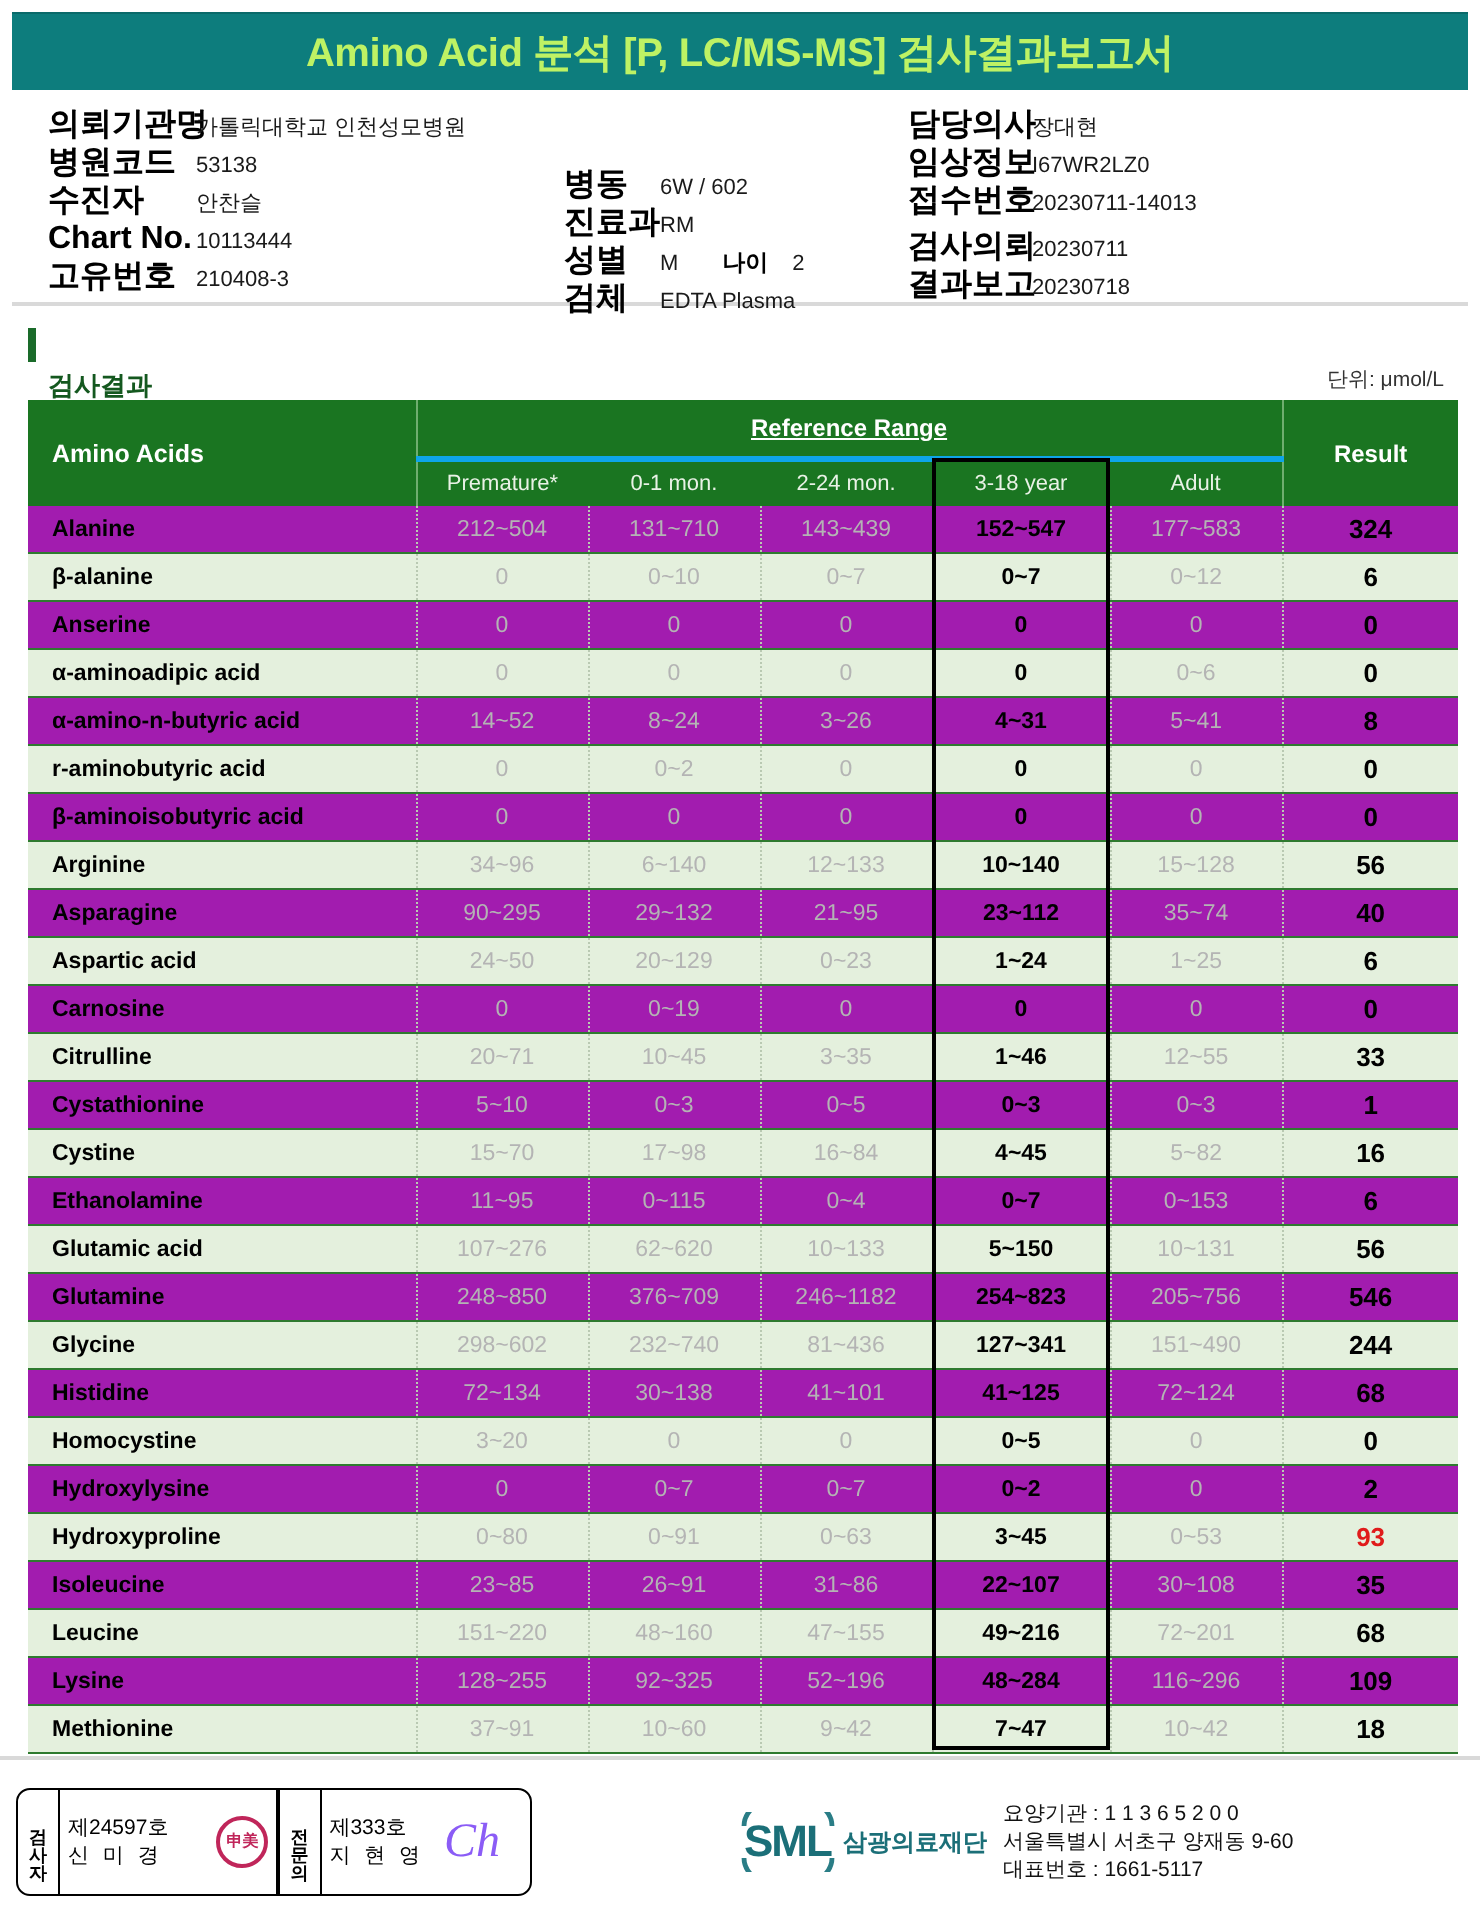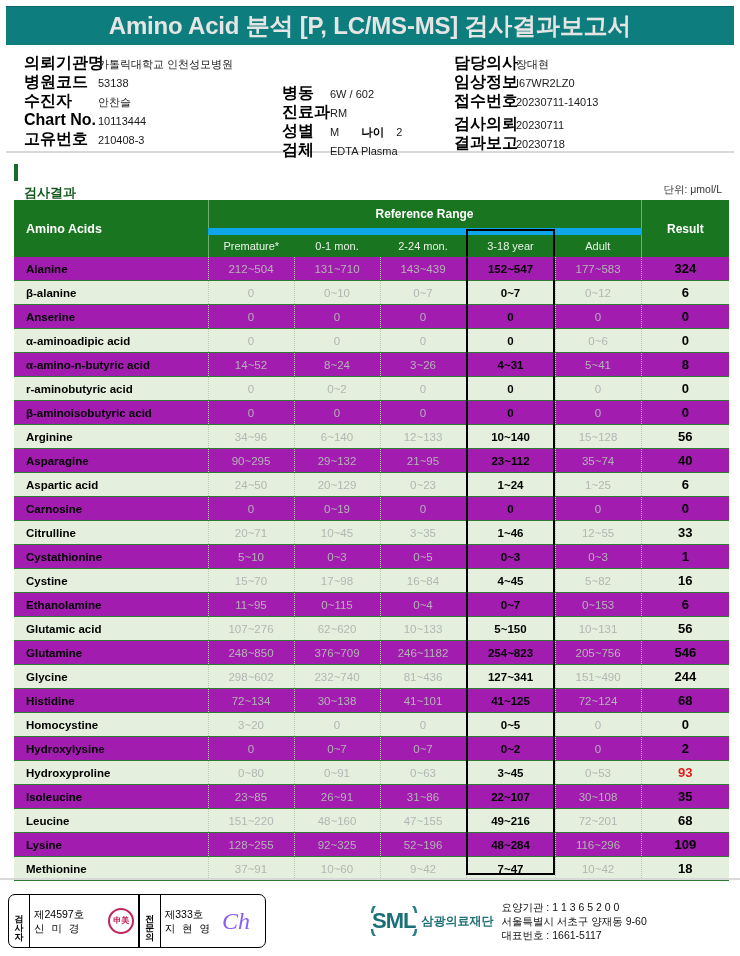--- a/index.html
+++ b/index.html
@@ -28,22 +28,22 @@
   .title-bar {
     margin: 6px 6px 0 6px;
     height: 38px;
     background: #0d7d7d;
     display: flex;
     align-items: center;
     justify-content: center;
     border-top: 1px solid #0a6a6a;
   }
   .title-bar .title-text {
-    color: #e5e5e5;
-    font-size: 24px;
+    color: #bef264;
+    font-size: 20px;
     font-weight: bold;
     letter-spacing: -0.2px;
     white-space: nowrap;
   }
 
   
   .info-wrap {
     margin: 0 6px;
     border-bottom: 2px solid #d9d9d9;
     padding: 8px 0 6px 0;
@@ -148,21 +148,22 @@
   thead .hdr-sub th {
     background: #1a7521;
     color: #e9f2e6;
     font-size: 11px;
     font-weight: normal;
     height: 22px;
     text-align: center;
     vertical-align: middle;
   }
   thead .hdr-top th.ref-group {
-    border-bottom: 7px solid #0ea5e9;
+    border-bottom: 3px solid #0ea5e9;
+    text-decoration: underline;
   }
   thead th.sep-left { border-left: 1px solid #6fae6f; }
   thead th.result-cell { border-left: 1px solid #6fae6f; }
 
   tbody tr { height: 23px; }
   tbody tr.odd  { background: #a21caf; }
   tbody tr.even { background: #e4f0dd; }
   tbody tr.even td { border-top: 1px solid #2f7a30; border-bottom: 1px solid #2f7a30; }
 
   tbody td {

